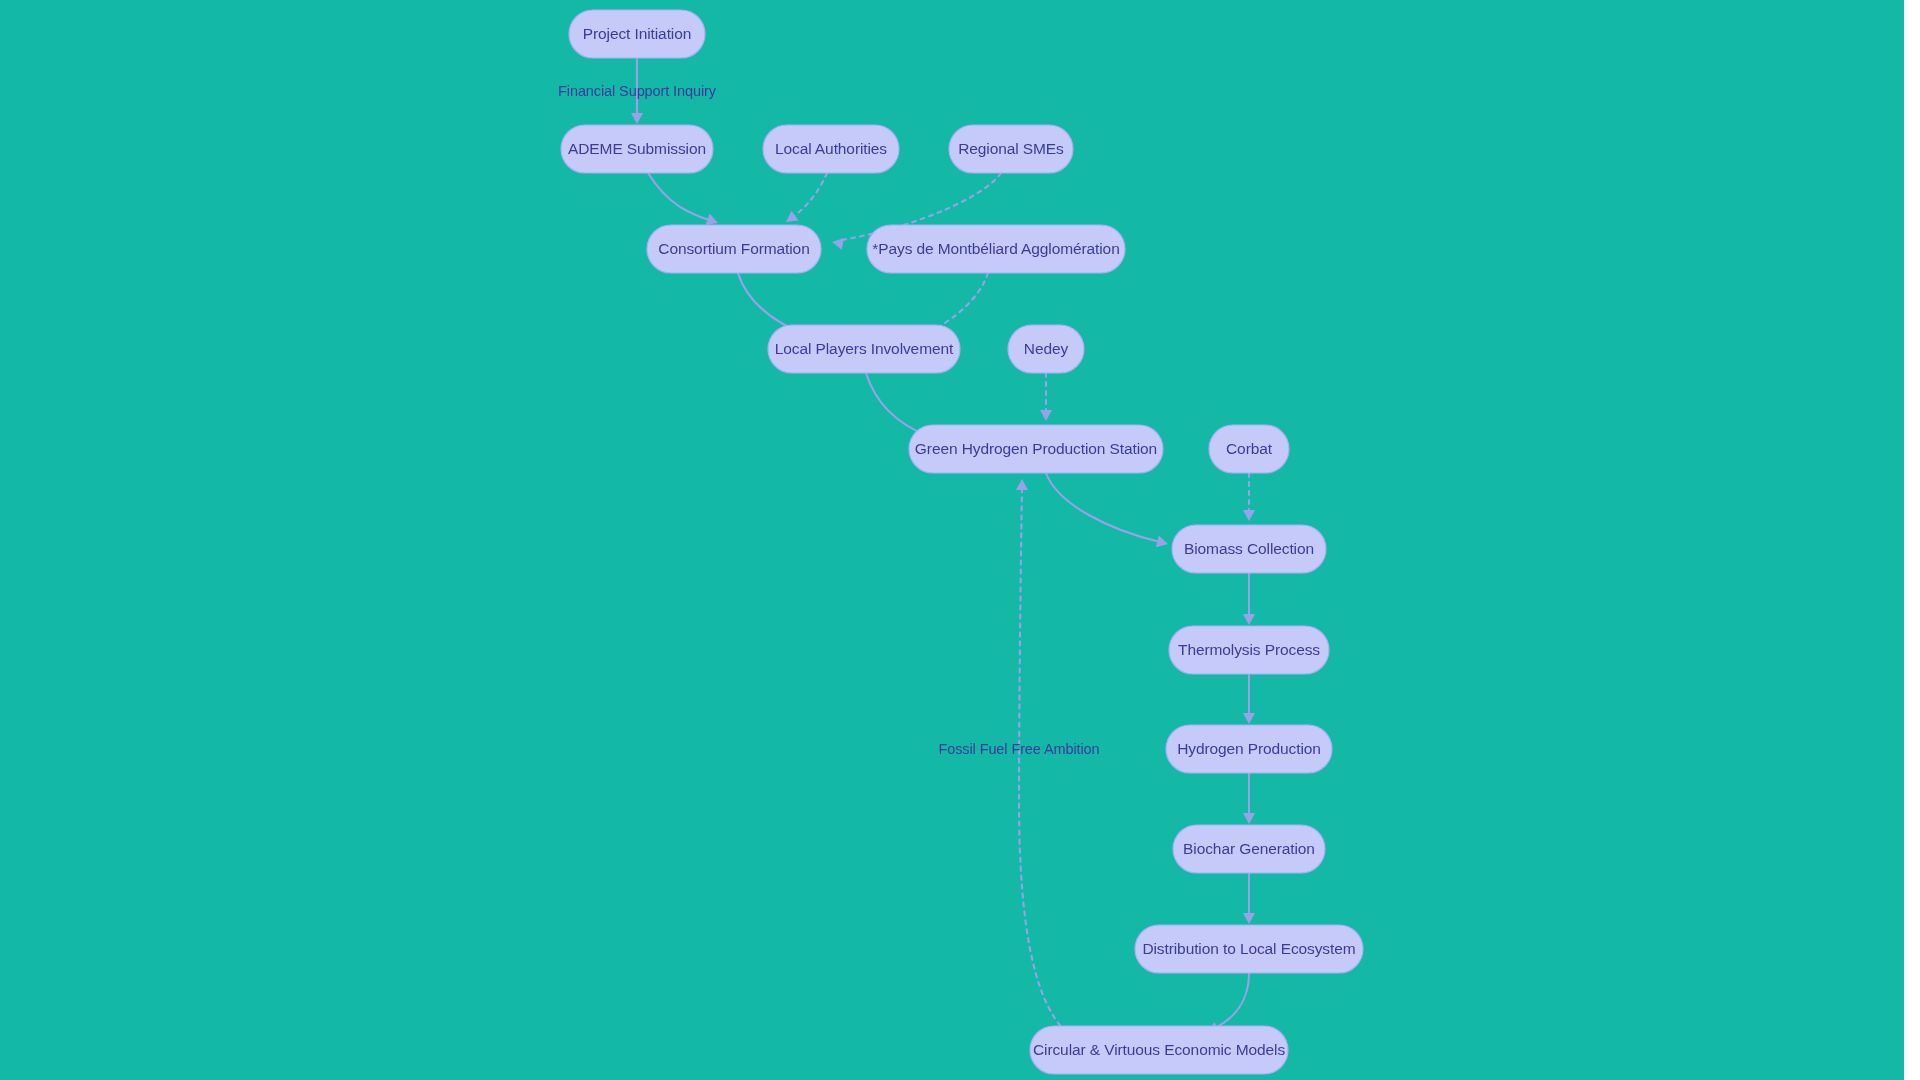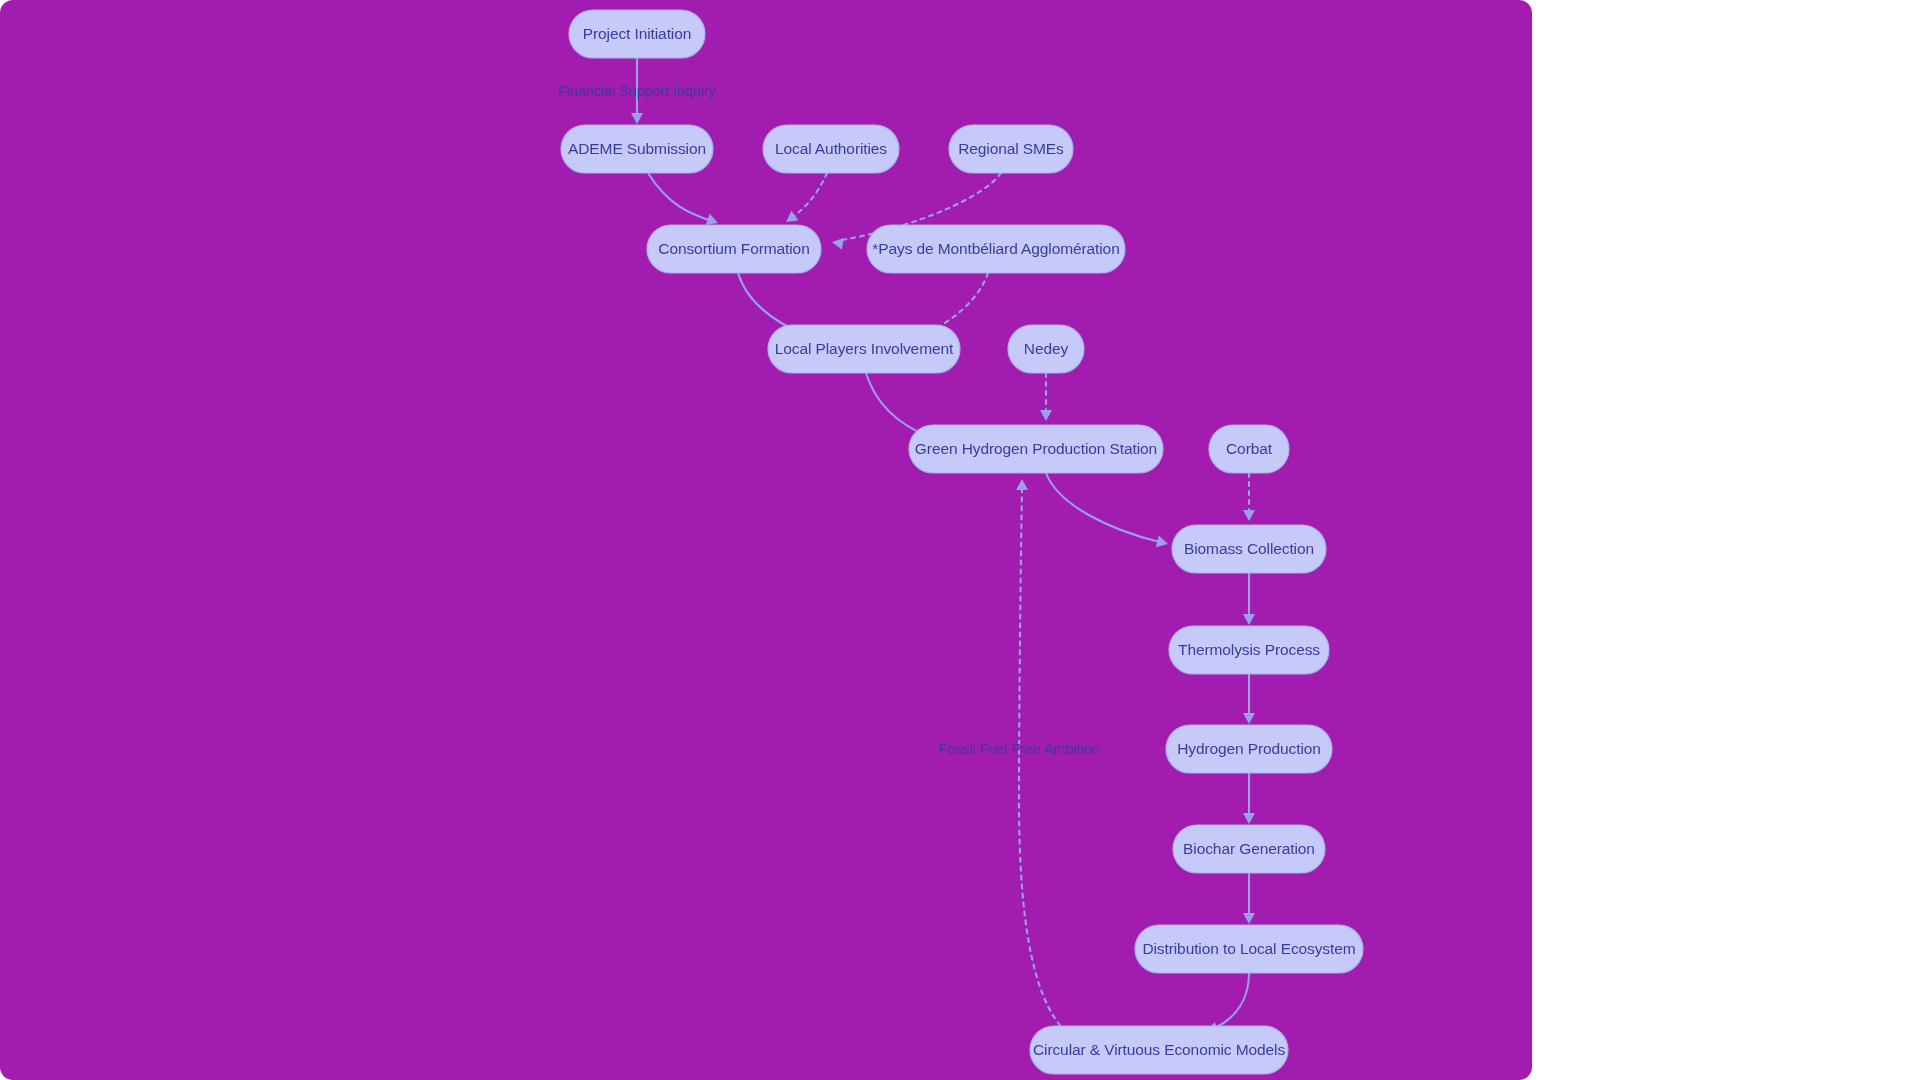--- a/index.html
+++ b/index.html
@@ -7,24 +7,23 @@
     margin: 0;
     padding: 0;
     width: 1920px;
     height: 1080px;
     background: #ffffff;
     overflow: hidden;
     font-family: "Liberation Sans", sans-serif;
   }
   #diagram-root {
     position: relative;
-    width: 1532px;
+    width: 1904px;
     height: 1080px;
-    background: #a21caf;
-    border-radius: 13px;
+    background: #14b8a6;
   }
   #flow-svg {
     position: absolute;
     left: 0;
     top: 0;
     width: 1920px;
     height: 1080px;
   }
   .node-rect {
     fill: #c5caf9;

